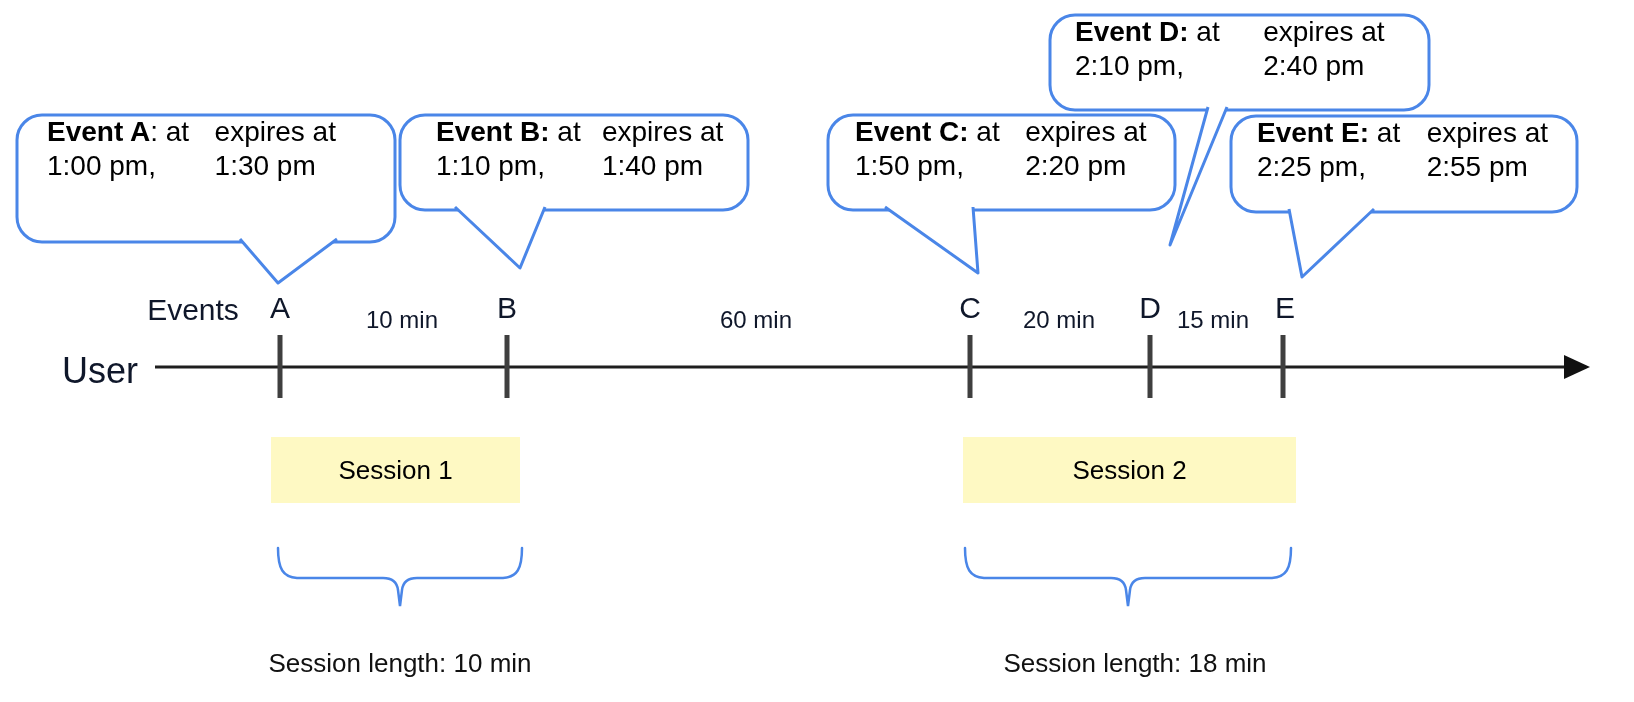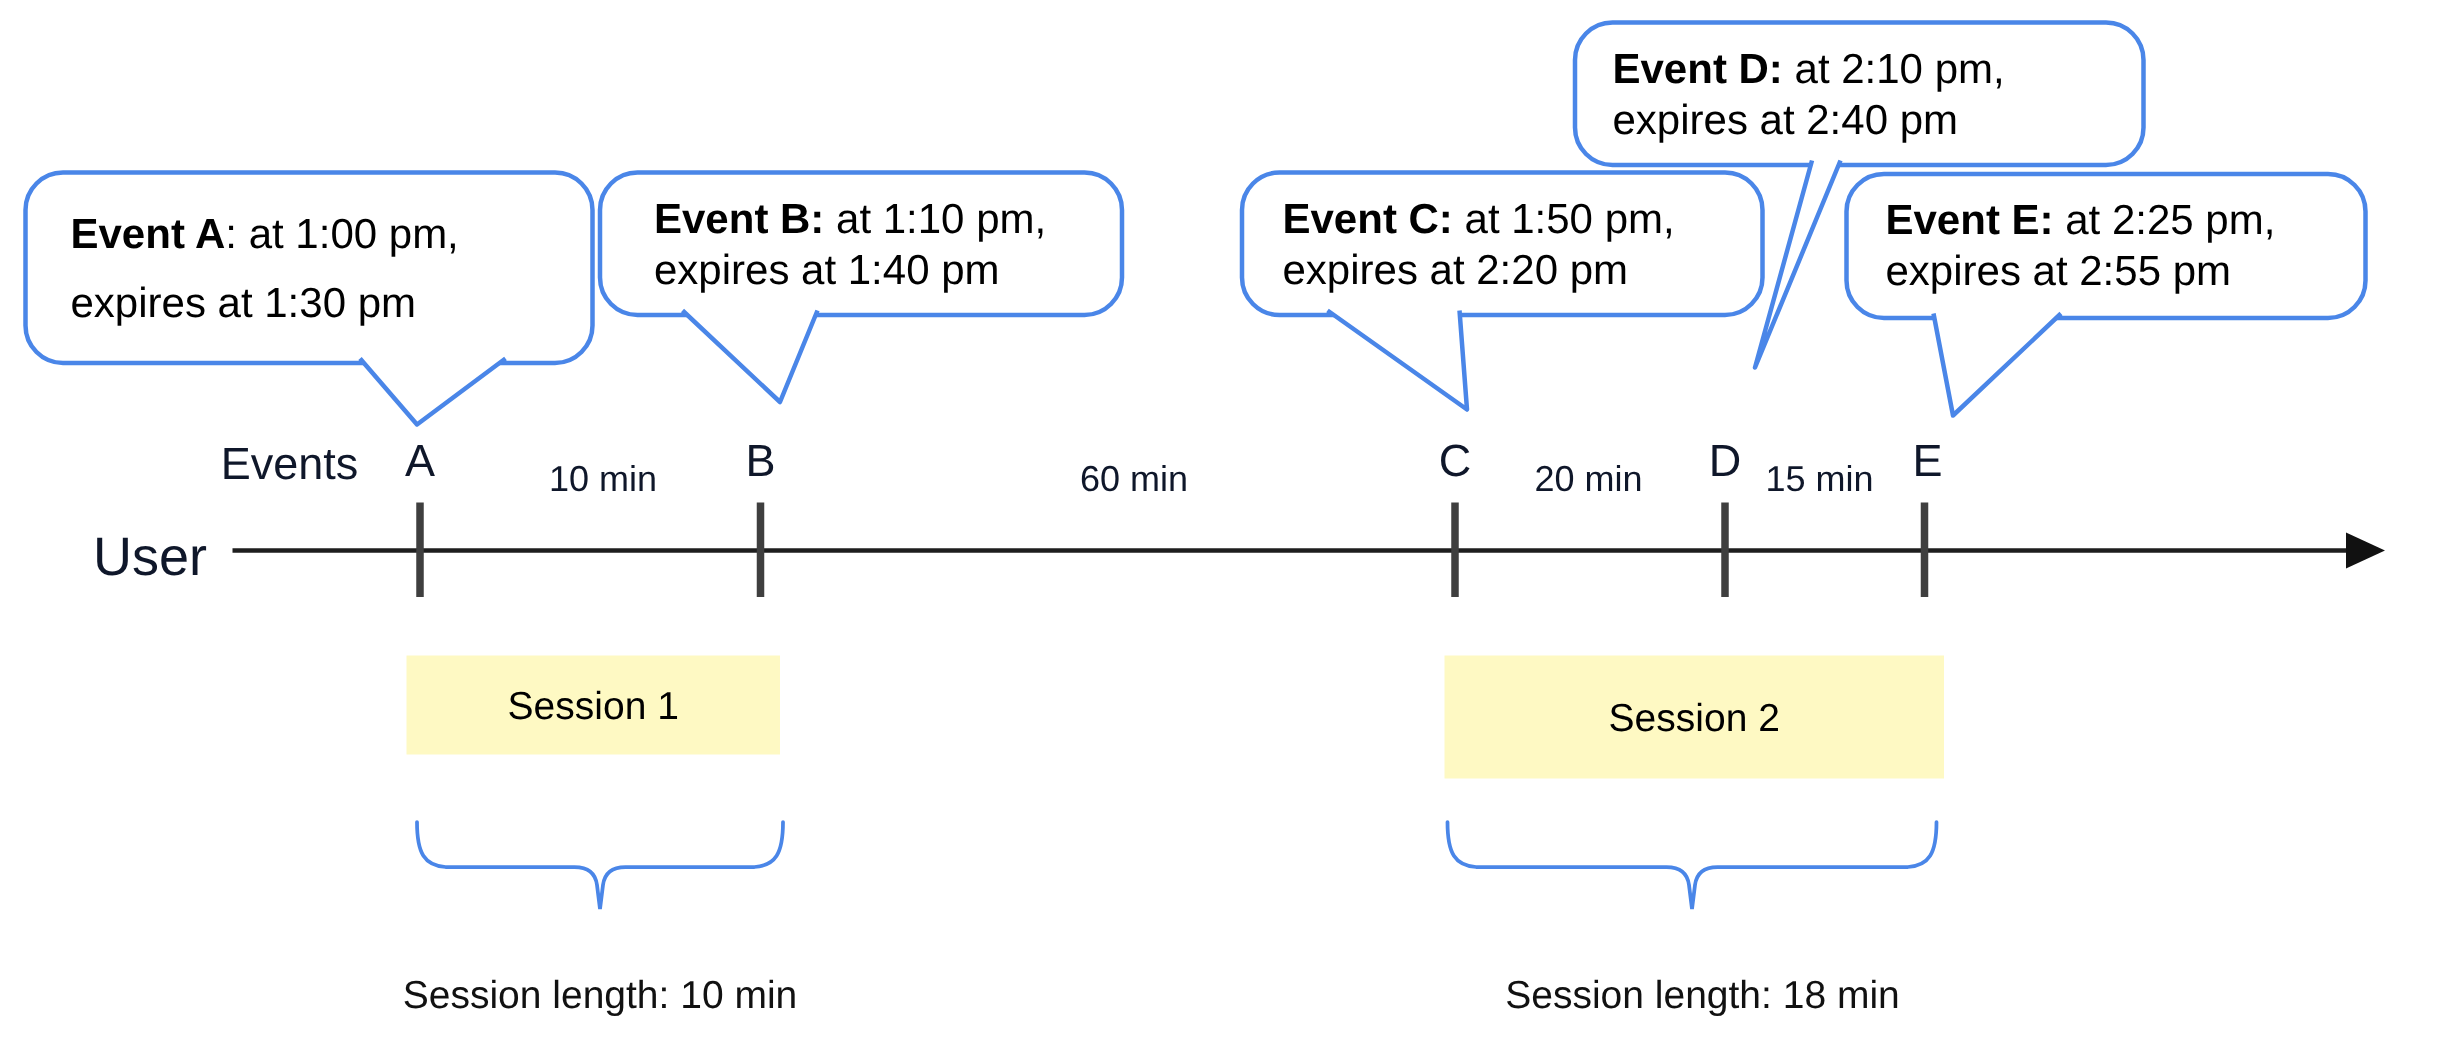--- a/index.html
+++ b/index.html
@@ -14,21 +14,20 @@
   }
   .canvas * { box-sizing: border-box; }
   .shapes-layer {
     position: absolute;
     left: 0; top: 0;
     width: 1634px; height: 702px;
   }
   .bubble-text {
     position: absolute;
     display: flex;
-    flex-direction: column;
     justify-content: center;
     font-size: 28px;
     line-height: 34px;
     color: #000000;
   }
   .bubble-text b { font-weight: bold; }
   .lbl {
     position: absolute;
     white-space: nowrap;
     color: #0f172a;
@@ -117,20 +116,20 @@
   <div class="lbl tick-letter centered" style="left:1285px; top:291px;">E</div>
 
   <div class="lbl interval-lbl centered" style="left:402px;  top:306px;">10 min</div>
   <div class="lbl interval-lbl centered" style="left:756px;  top:306px;">60 min</div>
   <div class="lbl interval-lbl centered" style="left:1059px; top:306px;">20 min</div>
   <div class="lbl interval-lbl centered" style="left:1213px; top:306px;">15 min</div>
 
   <div class="session-box" style="left:271px; top:437px; width:249px; height:66px;">
     <span>Session 1</span>
   </div>
-  <div class="session-box" style="left:963px; top:437px; width:333px; height:82px;">
+  <div class="session-box" style="left:963px; top:437px; width:333px; height:66px;">
     <span>Session 2</span>
   </div>
 
   <div class="session-length" style="left:400px;  top:648px;">Session length: 10 min</div>
   <div class="session-length" style="left:1135px; top:648px;">Session length: 18 min</div>
 
 </div>
 
 </body></html>

